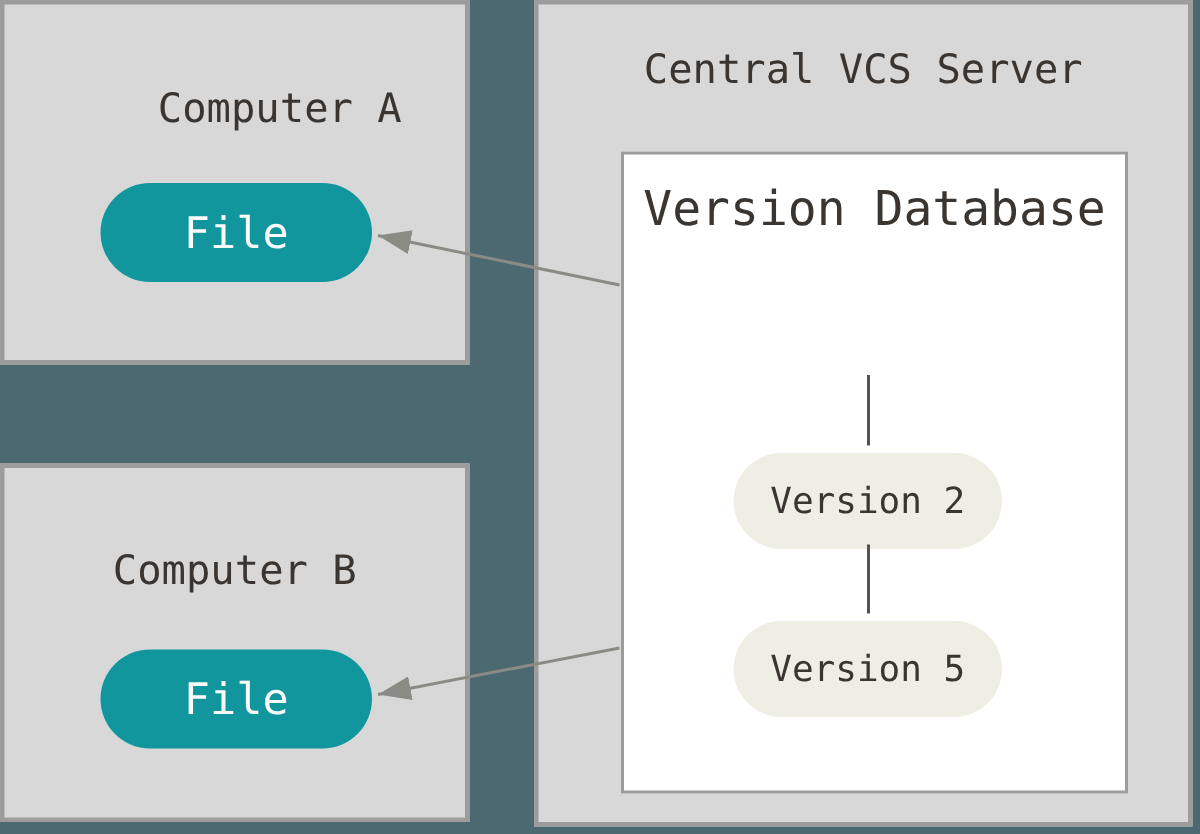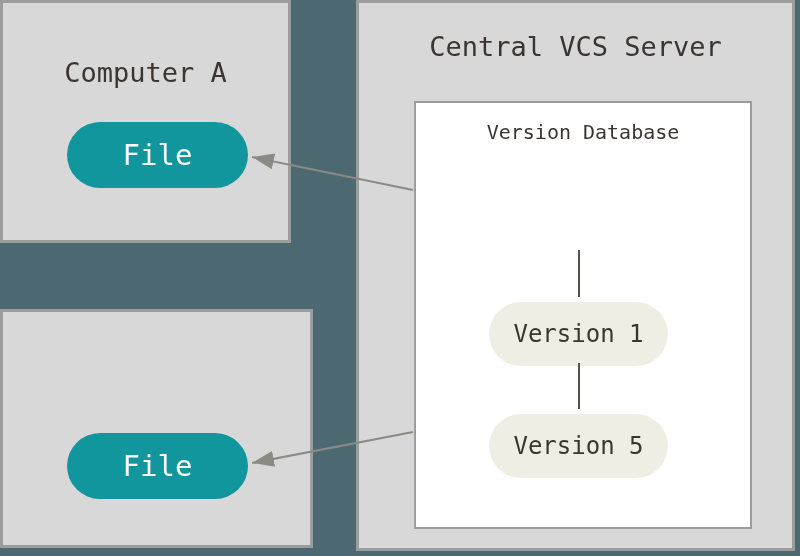--- a/index.html
+++ b/index.html
@@ -34,21 +34,21 @@
   }
   .panel-title {
     position: absolute;
     width: 100%;
     text-align: center;
     color: var(--text);
     font-size: 27px;
     letter-spacing: 0px;
     white-space: nowrap;
   }
-  #panel-computer-a { left: 0; top: 0; width: 291px; height: 243px; }
+  #panel-computer-a { left: 0; top: 0; width: 313px; height: 243px; padding-left: 30px; }
   #panel-computer-b { left: 0; top: 309px; width: 313px; height: 239px; }
   #panel-server     { left: 356px; top: 0; width: 439px; height: 551px; }
 
   #computer-a-title { top: 54px; }
   #computer-b-title { top: 53px; }
   #server-title     { top: 28px; }
 
   .file-pill {
     position: absolute;
     left: 64px;
@@ -73,21 +73,21 @@
     height: 428px;
     background: var(--db_background);
     border: 2px solid var(--panel_border);
   }
   .db-title {
     position: absolute;
     top: 17px;
     width: 100%;
     text-align: center;
     color: var(--text);
-    font-size: 20px;
+    font-size: 32px;
     white-space: nowrap;
   }
   .version-pill {
     position: absolute;
     left: 73px;
     width: 179px;
     height: 64px;
     border-radius: 32px;
     background: var(--version_pill);
     color: var(--text);
@@ -113,33 +113,34 @@
 <div class="canvas">
 
   <div class="panel" id="panel-computer-a">
     <div class="panel-title" id="computer-a-title">Computer A</div>
     <div class="file-pill" id="file-pill-a">
       <span>File</span>
     </div>
   </div>
 
   <div class="panel" id="panel-computer-b">
+    <div class="panel-title" id="computer-b-title">Computer B</div>
     <div class="file-pill" id="file-pill-b">
       <span>File</span>
     </div>
   </div>
 
   <div class="panel" id="panel-server">
     <div class="panel-title" id="server-title">Central VCS Server</div>
 
     <div class="db-box">
       <div class="db-title">Version Database</div>
 
       <div class="version-pill" id="version-pill-2">
-        <span>Version 1</span>
+        <span>Version 2</span>
       </div>
       <div class="version-pill" id="version-pill-1">
         <span>Version 5</span>
       </div>
     </div>
   </div>
 
   <svg id="overlay" viewBox="0 0 800 556" xmlns="http://www.w3.org/2000/svg">
     <defs>
       <marker id="arrowhead" markerUnits="userSpaceOnUse" markerWidth="24" markerHeight="16" refX="22" refY="8" orient="auto">

